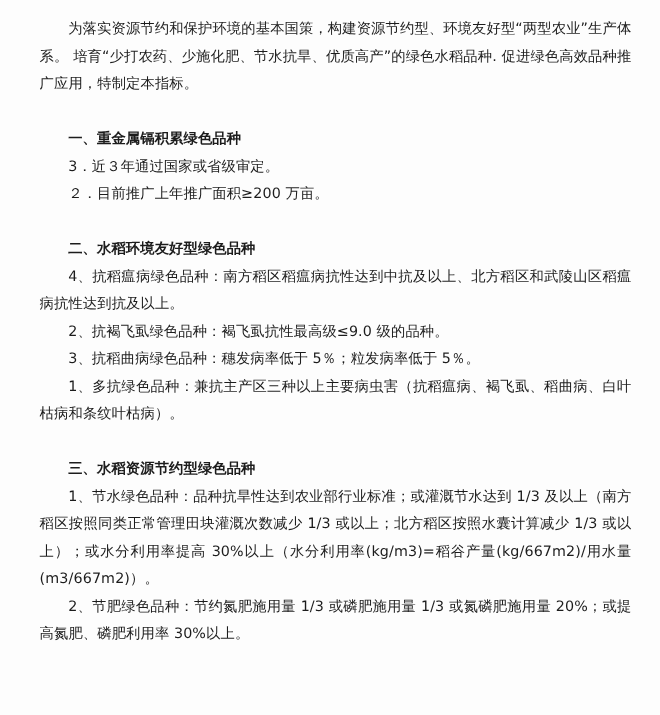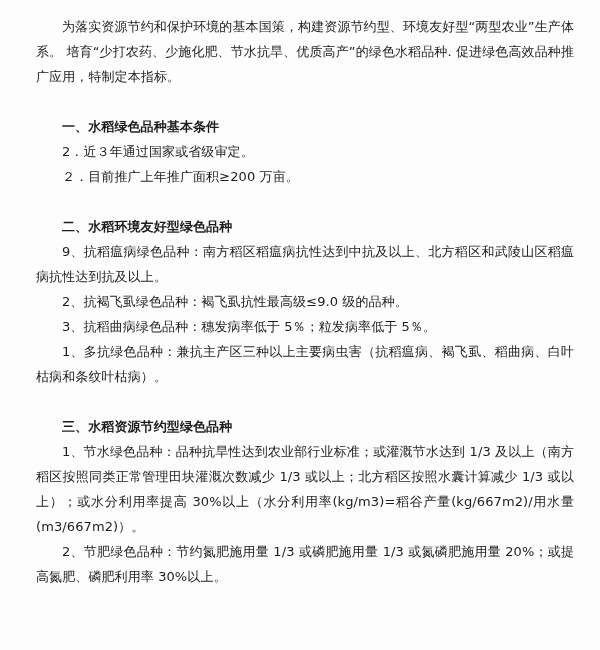--- a/index.html
+++ b/index.html
@@ -52,28 +52,28 @@
 </head>
 <body>
 
 <div id="page">
   <div class="doc-body">
 
     <p class="intro">为落实资源节约和保护环境的基本国策，构建资源节约型、环境友好型“两型农业”生产体系。 培育“少打农药、少施化肥、节水抗旱、优质高产”的绿色水稻品种. 促进绿色高效品种推广应用，特制定本指标。</p>
 
     <div class="gap"></div>
 
-    <p class="section-title">一、水稻绿色品种基本条件</p>
-    <p class="item">2．近３年通过国家或省级审定。</p>
+    <p class="section-title">一、重金属镉积累绿色品种</p>
+    <p class="item">3．近３年通过国家或省级审定。</p>
     <p class="item">２．目前推广上年推广面积≥200 万亩。</p>
 
     <div class="gap"></div>
 
     <p class="section-title">二、水稻环境友好型绿色品种</p>
-    <p class="item">9、抗稻瘟病绿色品种：南方稻区稻瘟病抗性达到中抗及以上、北方稻区和武陵山区稻瘟病抗性达到抗及以上。</p>
+    <p class="item">4、抗稻瘟病绿色品种：南方稻区稻瘟病抗性达到中抗及以上、北方稻区和武陵山区稻瘟病抗性达到抗及以上。</p>
     <p class="item">2、抗褐飞虱绿色品种：褐飞虱抗性最高级≤9.0 级的品种。</p>
     <p class="item">3、抗稻曲病绿色品种：穗发病率低于 5％；粒发病率低于 5％。</p>
     <p class="item">1、多抗绿色品种：兼抗主产区三种以上主要病虫害（抗稻瘟病、褐飞虱、稻曲病、白叶枯病和条纹叶枯病）。</p>
 
     <div class="gap"></div>
 
     <p class="section-title">三、水稻资源节约型绿色品种</p>
     <p class="item">1、节水绿色品种：品种抗旱性达到农业部行业标准；或灌溉节水达到 1/3 及以上（南方稻区按照同类正常管理田块灌溉次数减少 1/3 或以上；北方稻区按照水囊计算减少 1/3 或以上）；或水分利用率提高 30%以上（水分利用率(kg/m3)=稻谷产量(kg/667m2)/用水量(m3/667m2)）。</p>
     <p class="item">2、节肥绿色品种：节约氮肥施用量 1/3 或磷肥施用量 1/3 或氮磷肥施用量 20%；或提高氮肥、磷肥利用率 30%以上。</p>
 

